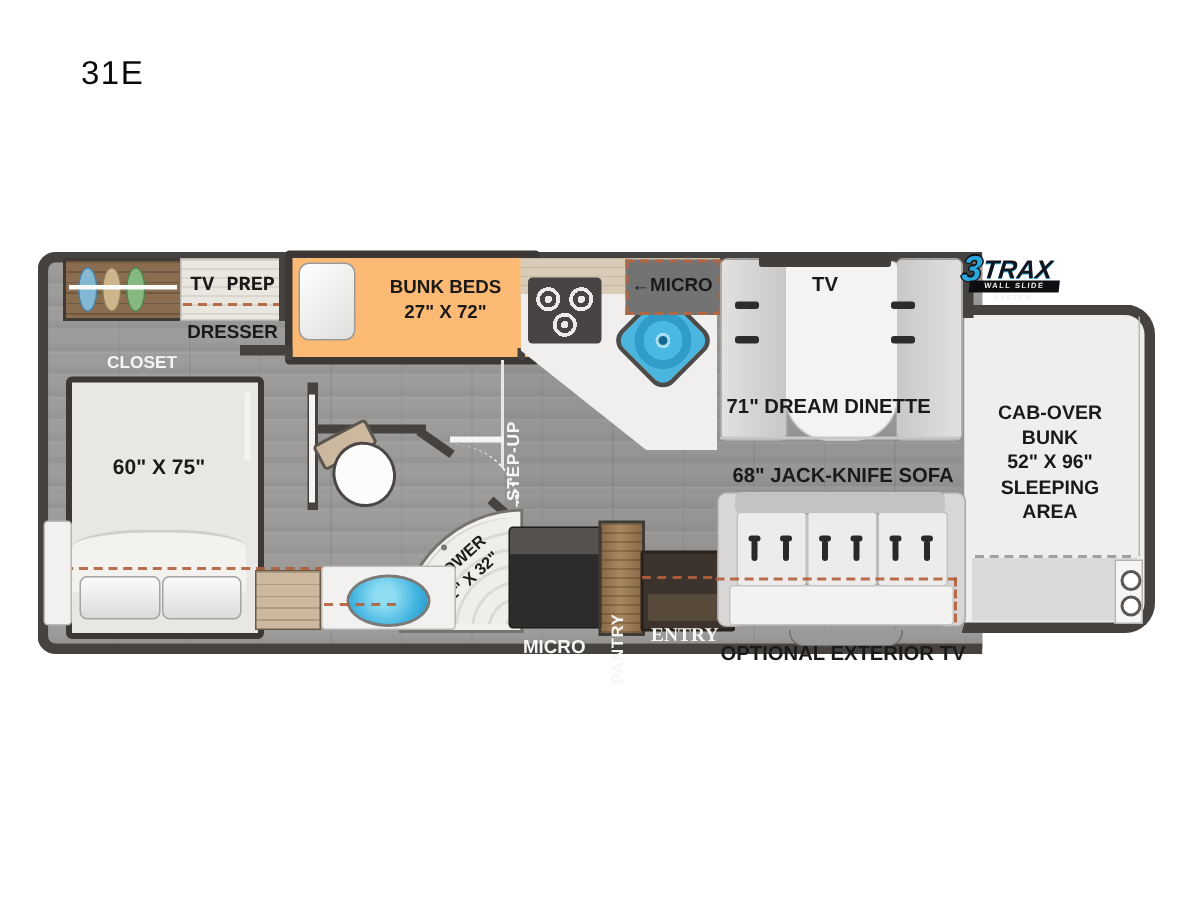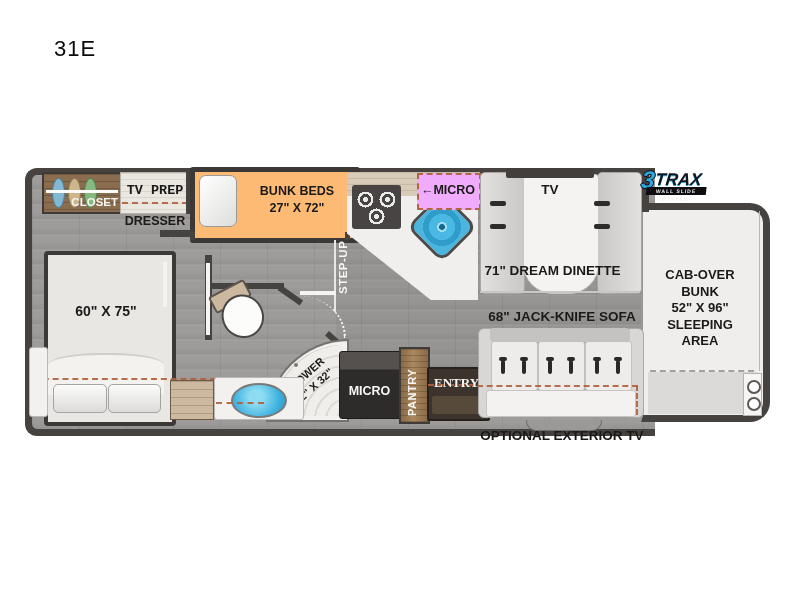--- a/index.html
+++ b/index.html
@@ -1,21 +1,21 @@
 <!DOCTYPE html>
 <html><head>
 <meta charset="utf-8">
 <style>
   html,body{margin:0;padding:0;background:#ffffff;}
   #plan{position:relative;width:799px;height:600px;background:#ffffff;overflow:hidden;
         font-family:"Liberation Sans",sans-serif;}
   .abs{position:absolute;}
   .lbl{font-weight:bold;color:#1b1a19;line-height:1.15;}
   .ctr{text-align:center;}
-  .white{color:#f6f6f4;}
+  .white{color:#f6f6f4;margin-top:40px;}
   
   .body-main{left:25px;top:168px;width:623px;height:254px;border:7px solid #46423f;border-right:none;
     border-radius:12px 0 0 12px;
     background:
       repeating-linear-gradient(90deg, rgba(0,0,0,0.055) 0 1px, transparent 1px 47px),
       repeating-linear-gradient(180deg, rgba(255,255,255,0.05) 0 1px, transparent 1px 7px, rgba(0,0,0,0.05) 13px 14px, transparent 14px 15px),
       #9d9c9a;}
   .hall-shade{left:336px;top:175px;width:307px;height:240px;background:rgba(62,56,50,0.06);}
   .body-cab{left:641px;top:203px;width:120px;height:205px;border:7px solid #46423f;border-left:2px solid #989693;
     border-radius:0 20px 20px 0;background:#efeeec;}
@@ -79,21 +79,21 @@
               clip-path:polygon(0 0,100% 0,100% 100%,64% 100%,0 36%);"></div>
   <div class="abs" style="left:352px;top:185px;width:49px;height:44px;background:#474443;border-radius:3px;">
     <div class="abs burner" style="left:5px;top:6px;"></div>
     <div class="abs burner" style="left:27px;top:6px;"></div>
     <div class="abs burner" style="left:16px;top:23px;"></div>
   </div>
   <div class="abs" style="left:417px;top:202px;width:44px;height:44px;transform:rotate(45deg);border:3px solid #4b4b49;border-radius:10px;
               background:radial-gradient(circle at 50% 50%, #a5e0f2 0 5px, #49b8e2 5px 13px, #2f9cc9 13px 19px, #4ab5de 19px);">
     <div class="abs" style="left:19px;top:19px;width:6px;height:6px;border-radius:50%;background:#14688e;"></div>
   </div>
-  <div class="abs" style="left:417px;top:173px;width:60px;height:33px;background:#f0abfc;border:2px dashed #b06743;">
+  <div class="abs" style="left:417px;top:173px;width:60px;height:33px;background:#737373;border:2px dashed #b06743;">
     <div class="abs lbl ctr" style="left:0;top:8px;width:58px;font-size:12.5px;">
       <span>←</span><span>MICRO</span>
     </div>
   </div>
 
   <div class="abs" style="left:334px;top:240px;width:2px;height:72px;background:#e8e7e5;"></div>
   <div class="abs lbl white vrt" style="left:337px;top:238px;height:56px;font-size:11.5px;">STEP-UP</div>
 
   <div class="abs" style="left:480px;top:172px;width:43px;height:120px;background:linear-gradient(90deg,#e2e1df,#c9c8c6);border:1px solid #a8a7a5;border-radius:5px;"></div>
   <div class="abs" style="left:597px;top:172px;width:43px;height:120px;background:linear-gradient(270deg,#e2e1df,#c9c8c6);border:1px solid #a8a7a5;border-radius:5px;"></div>

